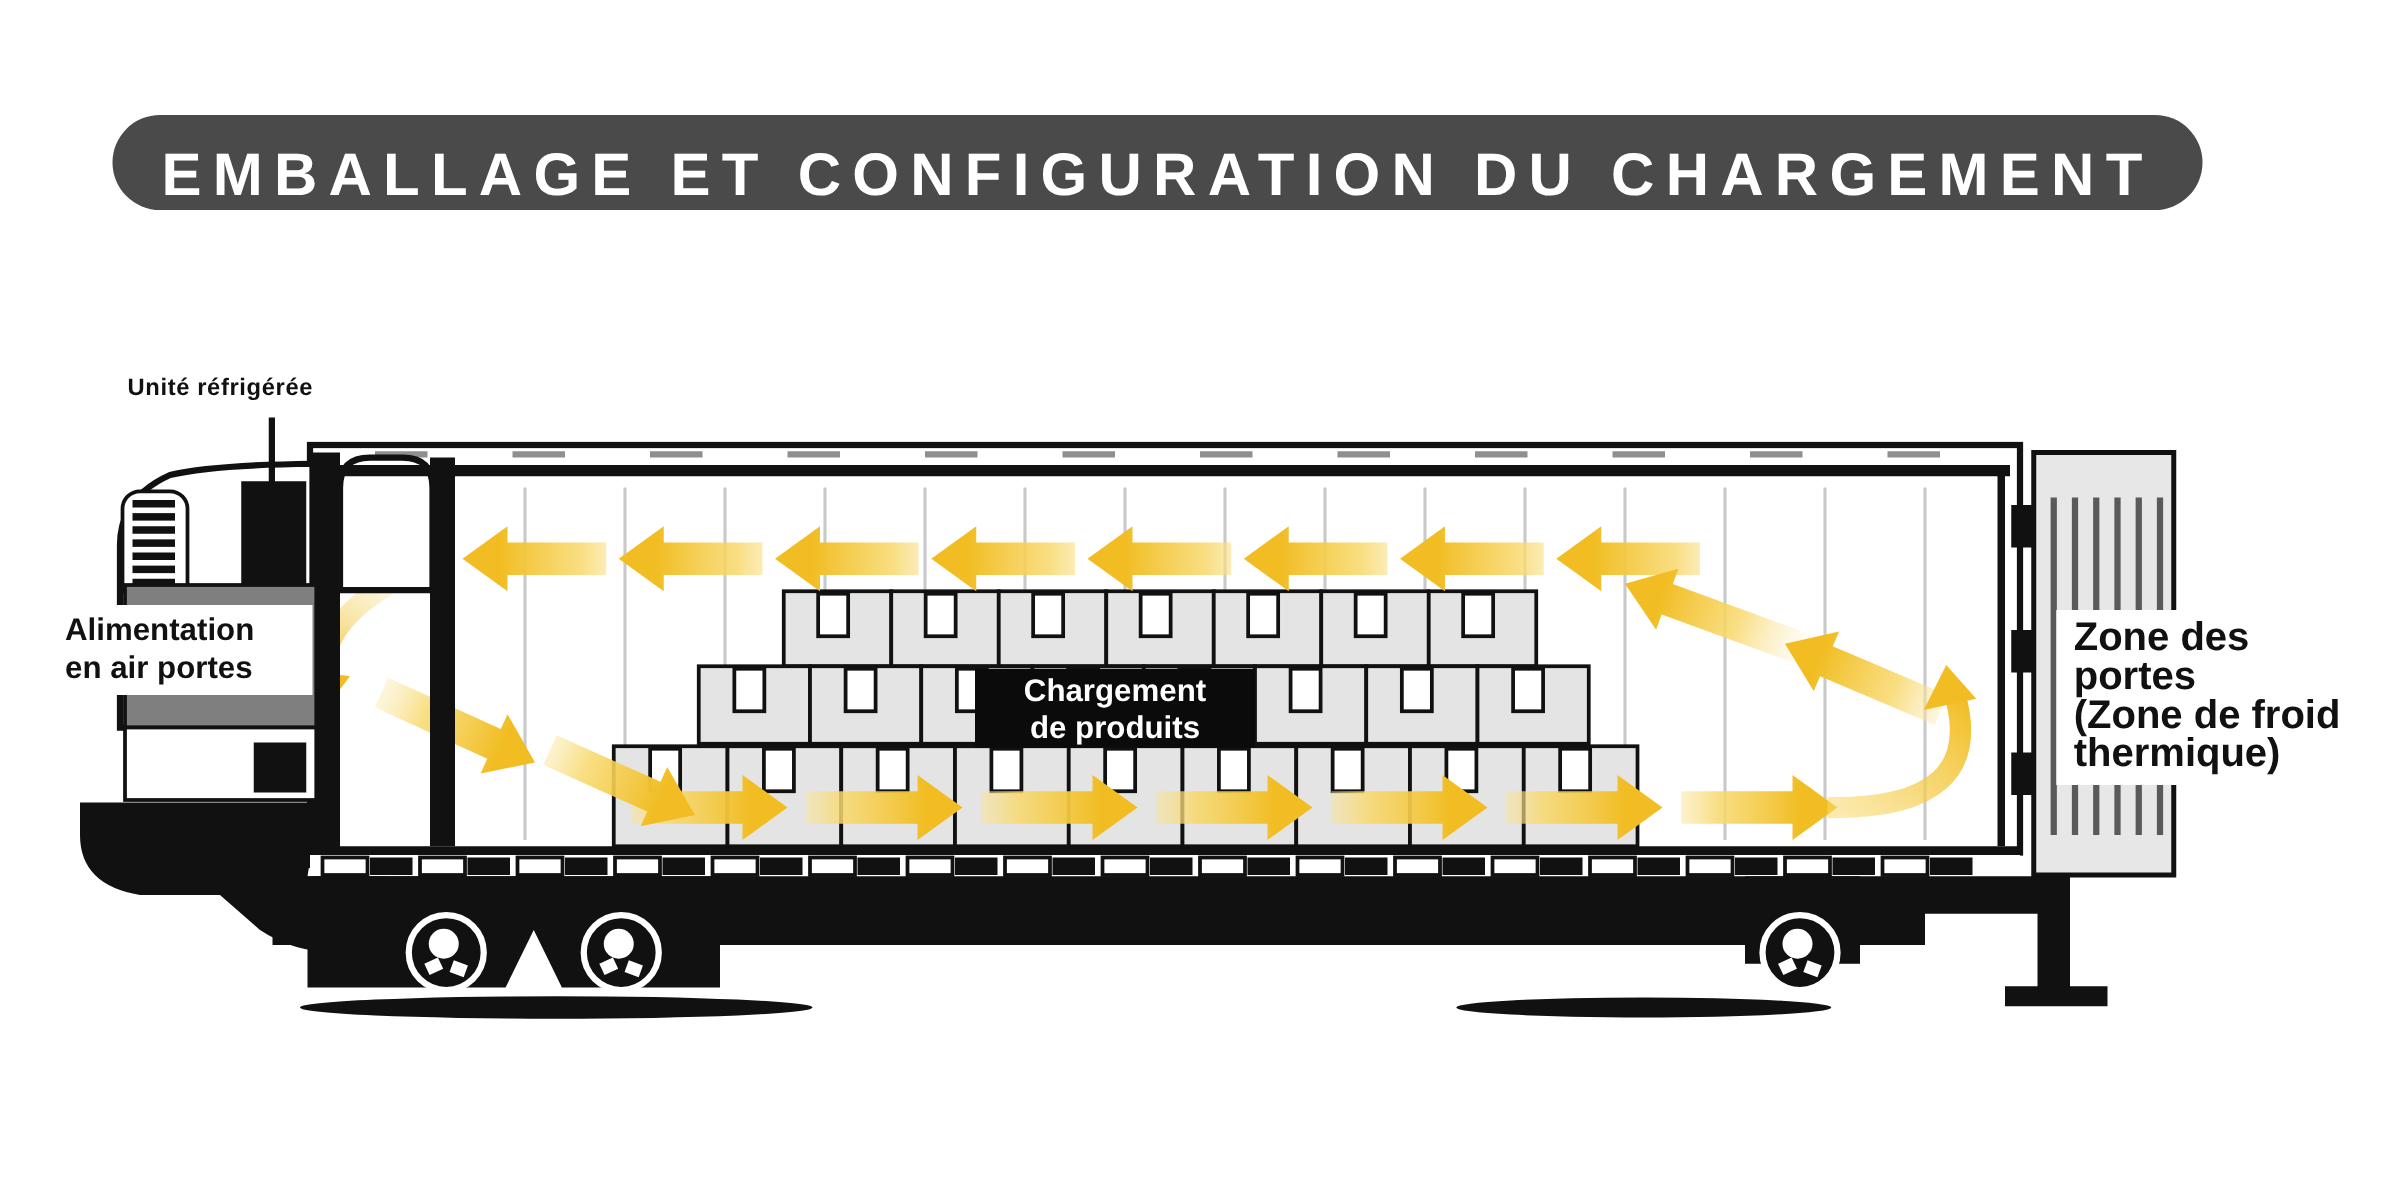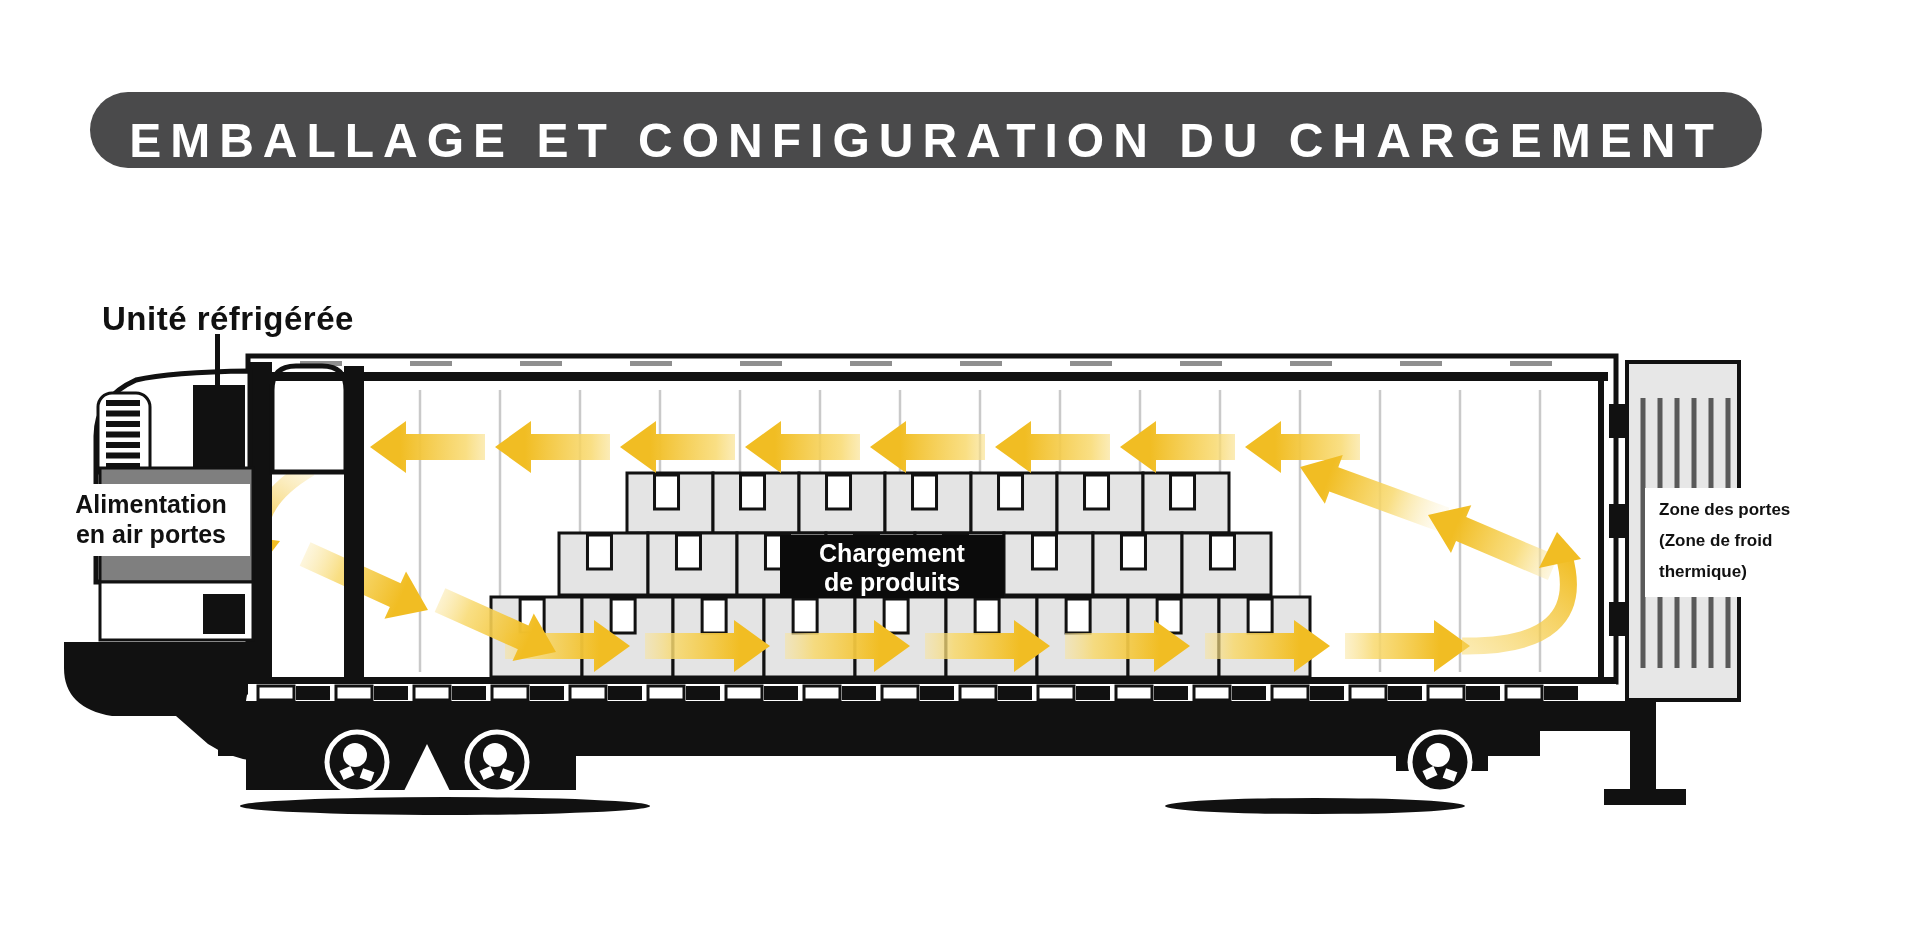--- a/index.html
+++ b/index.html
@@ -3,24 +3,24 @@
 <meta charset="utf-8">
 <style>
   html,body{margin:0;padding:0;background:#fff;}
   .stage{position:relative;width:1920px;height:951px;background:#ffffff;overflow:hidden;
          font-family:"Liberation Sans", sans-serif;}
   #truck-svg{position:absolute;left:0;top:0;}
   .banner{position:absolute;left:90px;top:92px;width:1672px;height:76px;background:#4a4a4b;
           border-radius:40px;display:flex;align-items:flex-end;justify-content:center;
           color:#ffffff;font-weight:bold;font-size:48px;letter-spacing:9px;white-space:nowrap;}
   .lbl{position:absolute;font-weight:bold;color:#111111;}
-  #lbl-unite{left:102px;top:300px;font-size:33px;letter-spacing:0.5px;}
+  #lbl-unite{left:102px;top:300px;font-size:19px;letter-spacing:0.5px;}
   #lbl-alim{left:52px;top:484px;width:198px;background:#ffffff;font-size:25px;line-height:30px;
-            text-align:center;padding:5px 0 7px 0;}
-  #lbl-zone{left:1645px;top:488px;background:#ffffff;font-size:17px;line-height:31px;
+            padding:5px 0 7px 0;}
+  #lbl-zone{left:1645px;top:488px;background:#ffffff;font-size:32px;line-height:31px;
             padding:6px 14px 10px 14px;}
   #lbl-cargo{left:780px;top:535px;width:224px;height:63px;background:#0b0b0b;color:#ffffff;
              font-size:25px;line-height:29px;text-align:center;padding-top:4px;box-sizing:border-box;
              font-weight:bold;}
 </style>
 </head>
 <body>
 
 <div class="stage">
 

